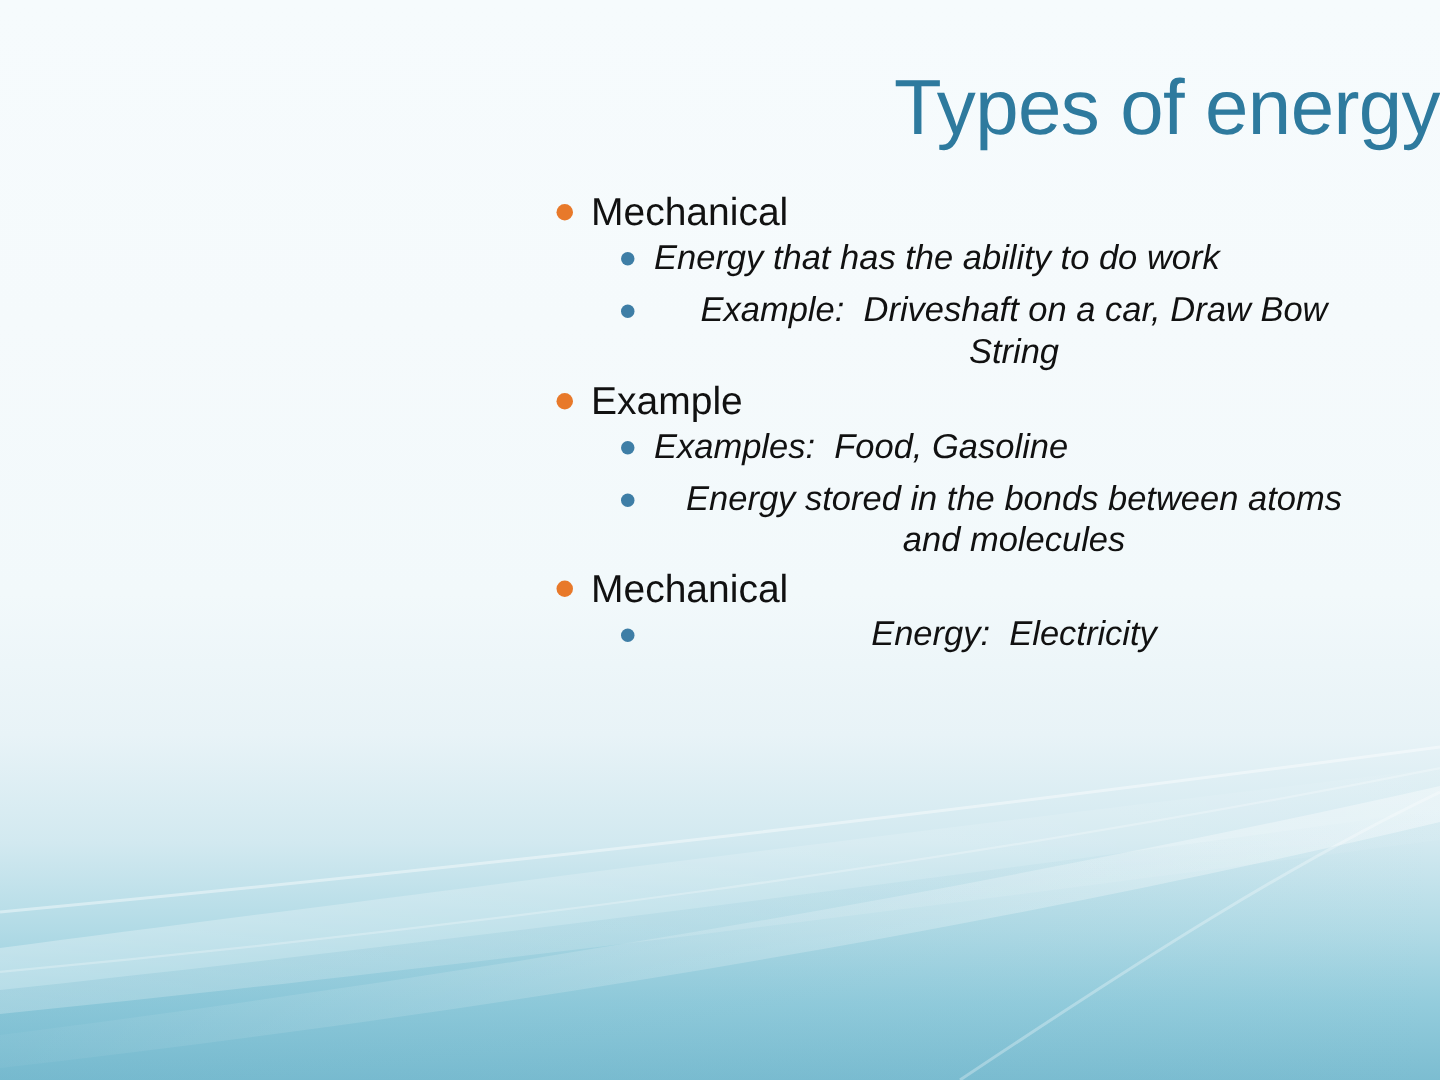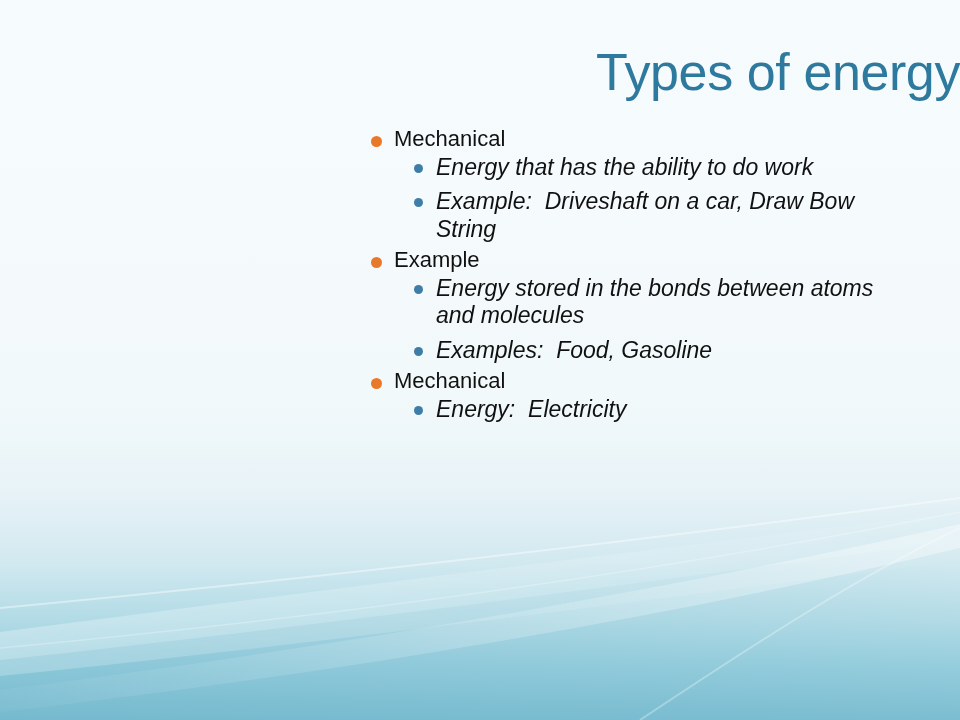--- a/index.html
+++ b/index.html
@@ -55,21 +55,21 @@
   #body-block {
     position: absolute;
     left: 368px;
     top: 126px;
     width: 548px;
   }
   .lvl1 {
     position: relative;
     padding-left: 26px;
     color: #111111;
-    font-size: 22px;
+    font-size: 26px;
     line-height: 1.16;
     margin: 0 0 1px 0;
   }
   .lvl1 > .dot {
     position: absolute;
     left: 3px;
     top: 10px;
     width: 11px;
     height: 11px;
     border-radius: 50%;
@@ -90,21 +90,21 @@
   }
   .lvl2 > .dot {
     position: absolute;
     left: 4px;
     top: 10px;
     width: 9px;
     height: 9px;
     border-radius: 50%;
     background: #3e7ea6;
   }
-  .lvl2:last-child { margin-bottom: 2px; }
+  .lvl2:last-child { margin-bottom: 2px; text-align: center; }
   .bullet-text { white-space: pre-wrap; }
 </style>
 </head>
 <body>
 
 <div id="slide">
 
   <svg id="wave-layer" viewBox="0 0 960 720" preserveAspectRatio="none" aria-hidden="true">
     <defs>
       <linearGradient id="bandA" x1="0" y1="0" x2="1" y2="0">
@@ -156,25 +156,25 @@
       </div>
     </div>
 
     <div class="lvl1">
       <span class="dot"></span>
       <span class="bullet-text">Example</span>
     </div>
     <div class="lvl2-list">
       <div class="lvl2">
         <span class="dot"></span>
-        <span class="bullet-text">Energy stored in the bonds between atoms and molecules</span>
+        <span class="bullet-text">Examples:  Food, Gasoline</span>
       </div>
       <div class="lvl2">
         <span class="dot"></span>
-        <span class="bullet-text">Examples:  Food, Gasoline</span>
+        <span class="bullet-text">Energy stored in the bonds between atoms and molecules</span>
       </div>
     </div>
 
     <div class="lvl1">
       <span class="dot"></span>
       <span class="bullet-text">Mechanical</span>
     </div>
     <div class="lvl2-list">
       <div class="lvl2">
         <span class="dot"></span>

